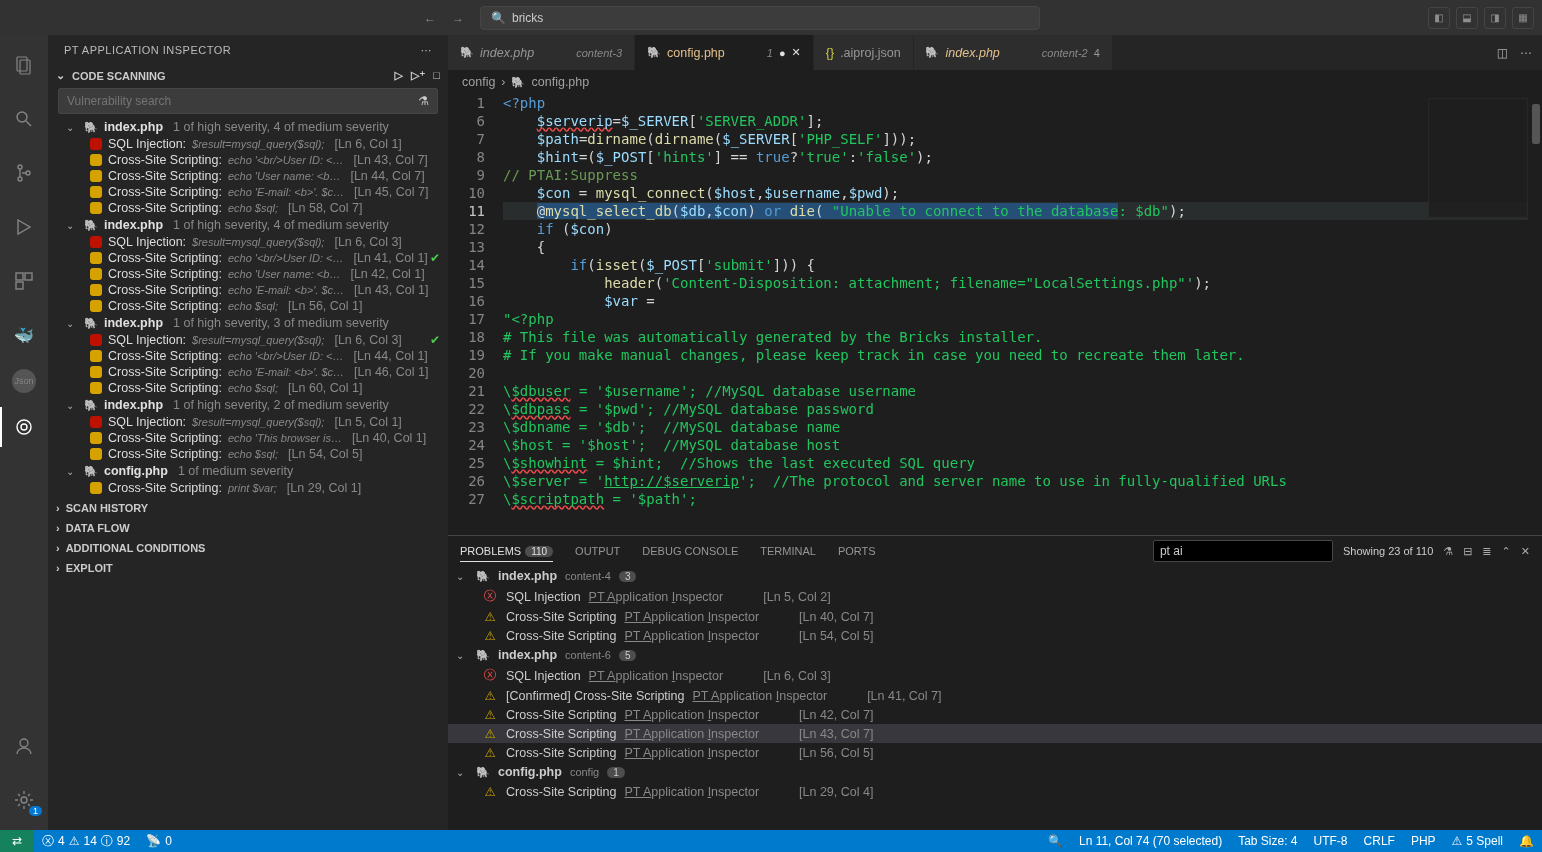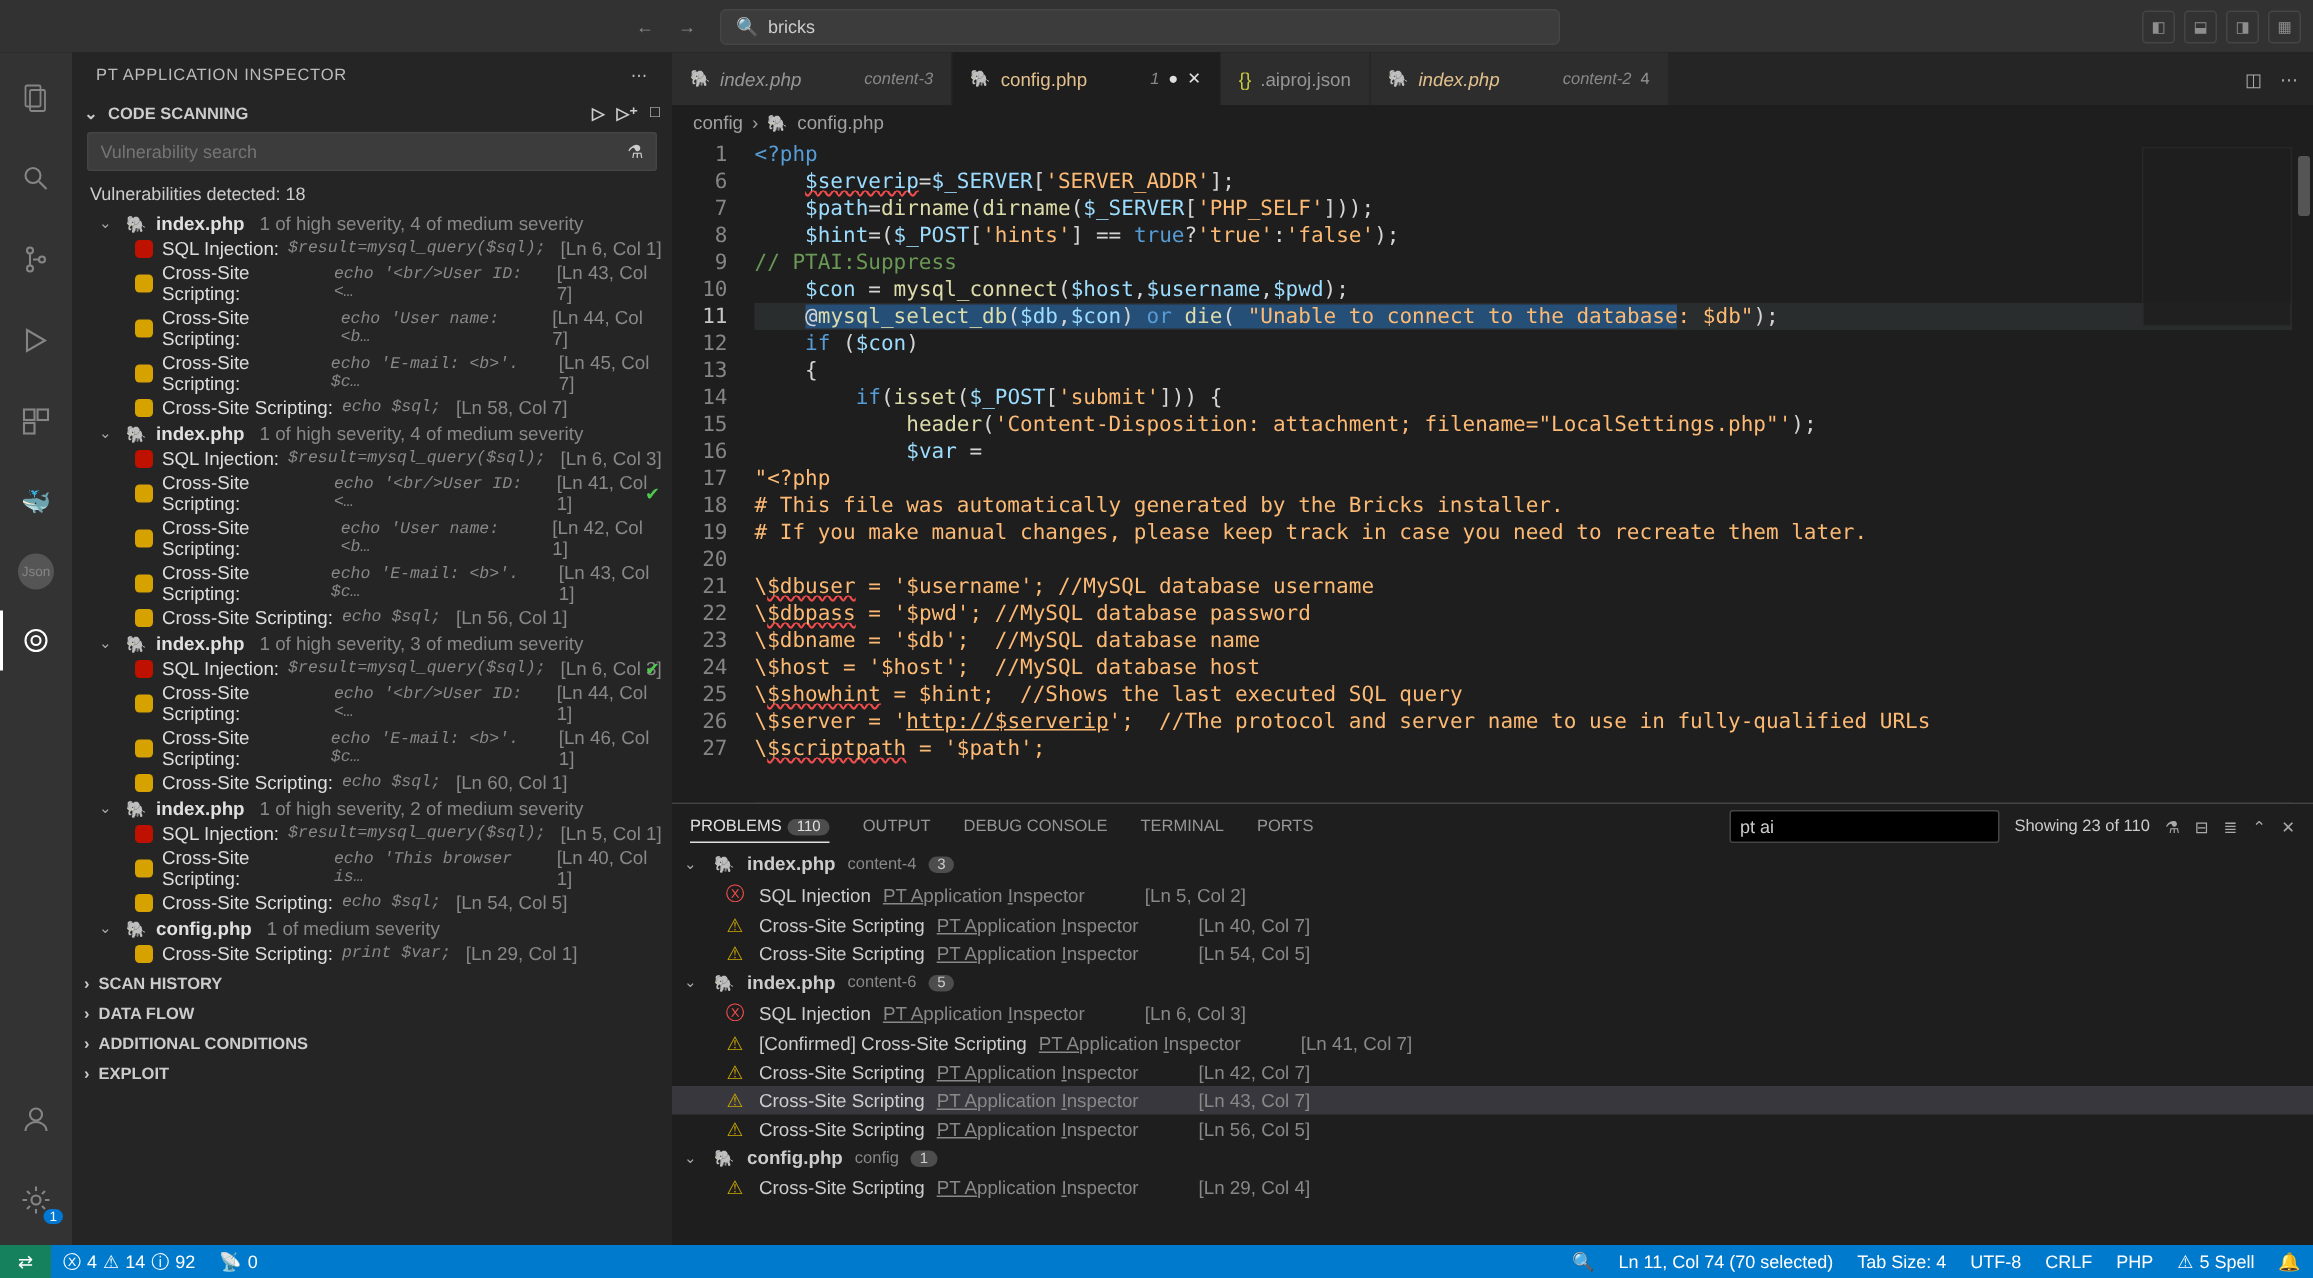--- a/index.html
+++ b/index.html
@@ -35,21 +35,21 @@
 .tree { flex:1; overflow:auto; font-size:12.5px; }
 .file-node { display:flex; align-items:center; padding:2px 6px 2px 18px; gap:6px; color:#e0e0e0; }
 .file-node .chev { width:12px; color:#aaa; font-size:10px; }
 .php-ic { color:#a074c4; font-size:11px; width:14px; }
 .file-node .sev { color:#888; margin-left:4px; }
 .vuln-row { display:flex; align-items:center; padding:1px 6px 1px 42px; gap:6px; color:#ccc; position:relative; }
 .vuln-row .sq { width:12px; height:12px; border-radius:3px; flex-shrink:0; }
 .sq.red { background:#be1100; }
 .sq.ylw { background:#d6a200; }
 .vuln-row .vname { color:#ddd; }
-.vuln-row .vpre { color:#888; font-style:italic; font-family:Liberation Mono, monospace; font-size:11px; }
+.vuln-row .vpre { color:#888; font-style:italic; font-family:Liberation Sans, sans-serif; font-size:11px; }
 .vuln-row .vloc { color:#888; margin-left:4px; }
 .vuln-row .chk { position:absolute; right:8px; color:#4ec94e; font-size:12px; }
 .bottom-sections { }
 .bot-sec { display:flex; align-items:center; padding:4px 8px; gap:6px; color:#ccc; font-size:11px; font-weight:bold; }
 
 
 .editor-area { position:absolute; left:448px; right:0; top:35px; bottom:22px; display:flex; flex-direction:column; background:#1e1e1e; }
 .tabs { height:35px; background:#252526; display:flex; align-items:stretch; }
 .tab { display:flex; align-items:center; padding:0 12px; gap:6px; color:#969696; font-size:12.5px; background:#2d2d2d; border-right:1px solid #252526; cursor:pointer; }
 .tab.active { background:#1e1e1e; color:#e0e0e0; }
@@ -62,21 +62,21 @@
 .code-wrap { flex:1; position:relative; display:flex; overflow:hidden; font-family:Consolas,monospace; font-size:14px; line-height:18px; }
 .gutter { width:55px; text-align:right; color:#858585; padding-right:18px; user-select:none; background:#1e1e1e; }
 .gutter div.active { color:#c6c6c6; }
 .code-lines { flex:1; white-space:pre; color:#d4d4d4; }
 .minimap { position:absolute; right:14px; top:4px; width:100px; height:120px; background:linear-gradient(#1e1e1e,#1e1e1e); border:1px solid #2a2a2a; opacity:.8; }
 .scrollbar-deco { position:absolute; right:0; top:0; bottom:0; width:14px; background:#1e1e1e; }
 .scrollbar-deco::before { content:""; position:absolute; right:2px; top:10px; width:8px; height:40px; background:#555; border-radius:2px; }
 
 
 .t-kw { color:#569cd6; }
-.t-str { color:#fdba74; }
+.t-str { color:#22c55e; }
 .t-var { color:#9cdcfe; }
 .t-cmt { color:#6a9955; }
 .t-fn { color:#dcdcaa; }
 .t-err { text-decoration: underline wavy #f14c4c; text-decoration-skip-ink:none; }
 .highlight-line { background:#2a2d2e; display:inline-block; width:100%; }
 .sel-bg { background:#264f78; }
 
 
 .panel { height:295px; border-top:1px solid #454545; display:flex; flex-direction:column; background:#1e1e1e; }
 .panel-tabs { height:30px; display:flex; align-items:center; padding:0 12px; gap:22px; font-size:11px; }
@@ -198,21 +198,20 @@
       <span class="actions">
         <span>▷</span>
         <span>▷⁺</span>
         <span>□</span>
       </span>
     </div>
     <div class="vuln-search">
       <input placeholder="Vulnerability search" style="">
       <span class="filter">⚗</span>
     </div>
-    <div class="detected">Vulnerabilities detected: 18</div>
     <div class="tree" id="tree">
         <div class="file-node">
           <span class="chev">⌄</span>
           <span class="php-ic">🐘</span>
           <b>index.php</b> 
           <span class="sev">1 of high severity, 4 of medium severity</span>
         </div>
         <div class="vuln-row">
           <span class="sq red"></span>
           <span class="vname">SQL Injection:</span> 

